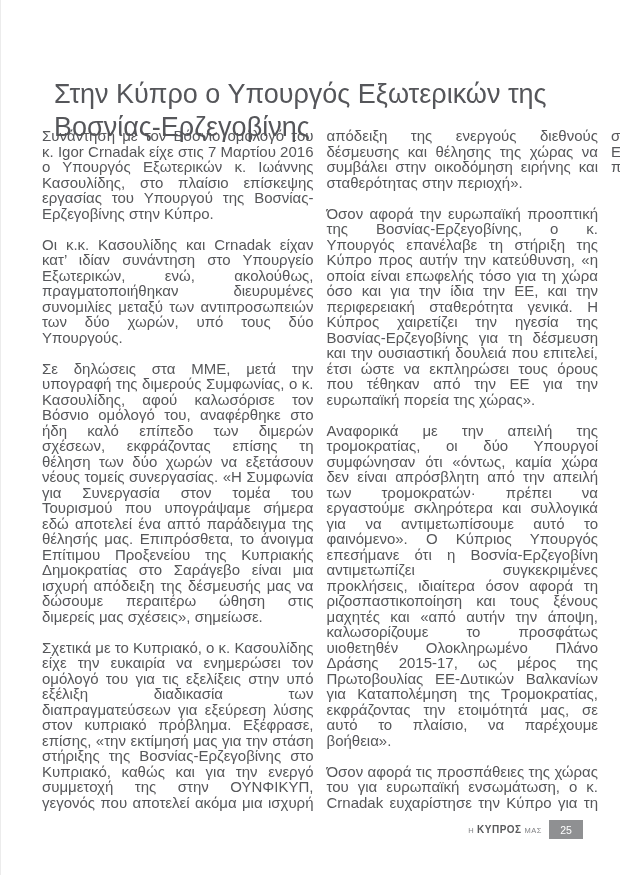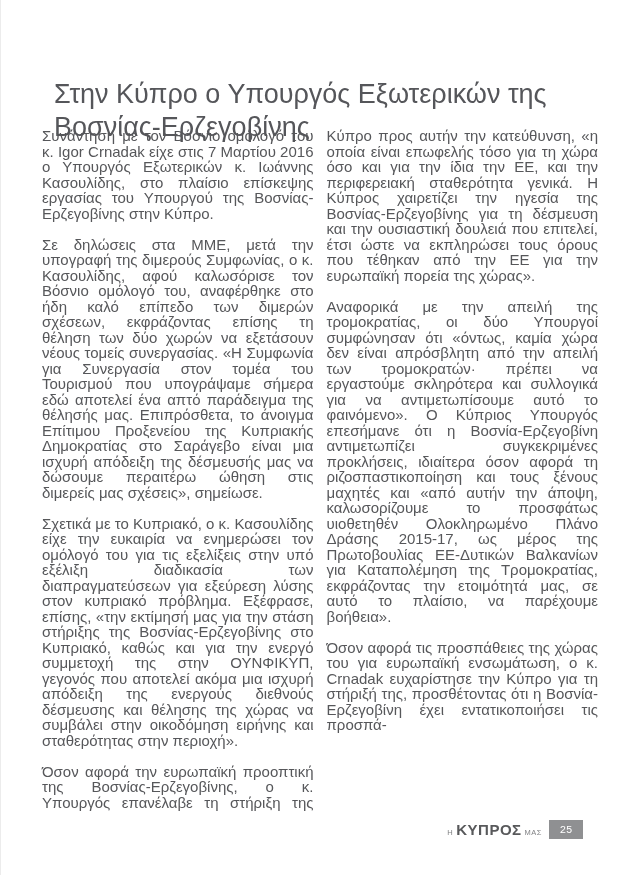--- a/index.html
+++ b/index.html
@@ -66,47 +66,47 @@
     align-items: baseline;
     gap: 3px;
     white-space: nowrap;
   }
   .magazine-prefix, .magazine-suffix {
     font-size: 7.5px;
     color: #808184;
     letter-spacing: 0.5px;
   }
   .magazine-name {
-    font-size: 15px;
+    font-size: 10px;
     font-weight: 700;
     color: #58595b;
     letter-spacing: 0.5px;
   }
   .page-number-badge {
     min-width: 34px;
     height: 19px;
     background: #8f9092;
     color: #ffffff;
     font-size: 10.5px;
     display: flex;
     align-items: center;
     justify-content: center;
-    font-family: Liberation Mono, monospace;
   }
 </style>
 </head>
 <body>
 
 <div class="page">
   <div class="page-edge"></div>
 
   <h1 class="article-title">Στην Κύπρο ο Υπουργός Εξωτερικών της Βοσνίας-Ερζεγοβίνης</h1>
 
   <div class="article-body">
       <p>Συνάντηση με τον Βόσνιο ομόλογό του κ. Igor Crnadak είχε στις 7 Μαρτίου 2016 ο Υπουργός Εξωτερικών κ. Ιωάννης Κασουλίδης, στο πλαίσιο επίσκεψης εργασίας του Υπουργού της Βοσνίας-Ερζεγοβίνης στην Κύπρο.</p>
+      <p>Οι κ.κ. Κασουλίδης και Crnadak είχαν κατ’ ιδίαν συνάντηση στο Υπουργείο Εξωτερικών, ενώ, ακολούθως, πραγματοποιήθηκαν διευρυμένες συνομιλίες μεταξύ των αντιπροσωπειών των δύο χωρών, υπό τους δύο Υπουργούς.</p>
       <p>Σε δηλώσεις στα ΜΜΕ, μετά την υπογραφή της διμερούς Συμφωνίας, ο κ. Κασουλίδης, αφού καλωσόρισε τον Βόσνιο ομόλογό του, αναφέρθηκε στο ήδη καλό επίπεδο των διμερών σχέσεων, εκφράζοντας επίσης τη θέληση των δύο χωρών να εξετάσουν νέους τομείς συνεργασίας. «Η Συμφωνία για Συνεργασία στον τομέα του Τουρισμού που υπογράψαμε σήμερα εδώ αποτελεί ένα απτό παράδειγμα της θέλησής μας. Επιπρόσθετα, το άνοιγμα Επίτιμου Προξενείου της Κυπριακής Δημοκρατίας στο Σαράγεβο είναι μια ισχυρή απόδειξη της δέσμευσής μας να δώσουμε περαιτέρω ώθηση στις διμερείς μας σχέσεις», σημείωσε.</p>
       <p>Σχετικά με το Κυπριακό, ο κ. Κασουλίδης είχε την ευκαιρία να ενημερώσει τον ομόλογό του για τις εξελίξεις στην υπό εξέλιξη διαδικασία των διαπραγματεύσεων για εξεύρεση λύσης στον κυπριακό πρόβλημα. Εξέφρασε, επίσης, «την εκτίμησή μας για την στάση στήριξης της Βοσνίας-Ερζεγοβίνης στο Κυπριακό, καθώς και για την ενεργό συμμετοχή της στην ΟΥΝΦΙΚΥΠ, γεγονός που αποτελεί ακόμα μια ισχυρή απόδειξη της ενεργούς διεθνούς δέσμευσης και θέλησης της χώρας να συμβάλει στην οικοδόμηση ειρήνης και σταθερότητας στην περιοχή».</p>
       <p>Όσον αφορά την ευρωπαϊκή προοπτική της Βοσνίας-Ερζεγοβίνης, ο κ. Υπουργός επανέλαβε τη στήριξη της Κύπρο προς αυτήν την κατεύθυνση, «η οποία είναι επωφελής τόσο για τη χώρα όσο και για την ίδια την ΕΕ, και την περιφερειακή σταθερότητα γενικά. Η Κύπρος χαιρετίζει την ηγεσία της Βοσνίας-Ερζεγοβίνης για τη δέσμευση και την ουσιαστική δουλειά που επιτελεί, έτσι ώστε να εκπληρώσει τους όρους που τέθηκαν από την ΕΕ για την ευρωπαϊκή πορεία της χώρας».</p>
       <p>Αναφορικά με την απειλή της τρομοκρατίας, οι δύο Υπουργοί συμφώνησαν ότι «όντως, καμία χώρα δεν είναι απρόσβλητη από την απειλή των τρομοκρατών· πρέπει να εργαστούμε σκληρότερα και συλλογικά για να αντιμετωπίσουμε αυτό το φαινόμενο». Ο Κύπριος Υπουργός επεσήμανε ότι η Βοσνία-Ερζεγοβίνη αντιμετωπίζει συγκεκριμένες προκλήσεις, ιδιαίτερα όσον αφορά τη ριζοσπαστικοποίηση και τους ξένους μαχητές και «από αυτήν την άποψη, καλωσορίζουμε το προσφάτως υιοθετηθέν Ολοκληρωμένο Πλάνο Δράσης 2015-17, ως μέρος της Πρωτοβουλίας ΕΕ-Δυτικών Βαλκανίων για Καταπολέμηση της Τρομοκρατίας, εκφράζοντας την ετοιμότητά μας, σε αυτό το πλαίσιο, να παρέχουμε βοήθεια».</p>
       <p>Όσον αφορά τις προσπάθειες της χώρας του για ευρωπαϊκή ενσωμάτωση, ο κ. Crnadak ευχαρίστησε την Κύπρο για τη στήριξή της, προσθέτοντας ότι η Βοσνία-Ερζεγοβίνη έχει εντατικοποιήσει τις προσπά-</p>
     </div>
 
   <div class="page-footer">
     <div class="magazine-title">
       <span class="magazine-prefix">Η</span>

